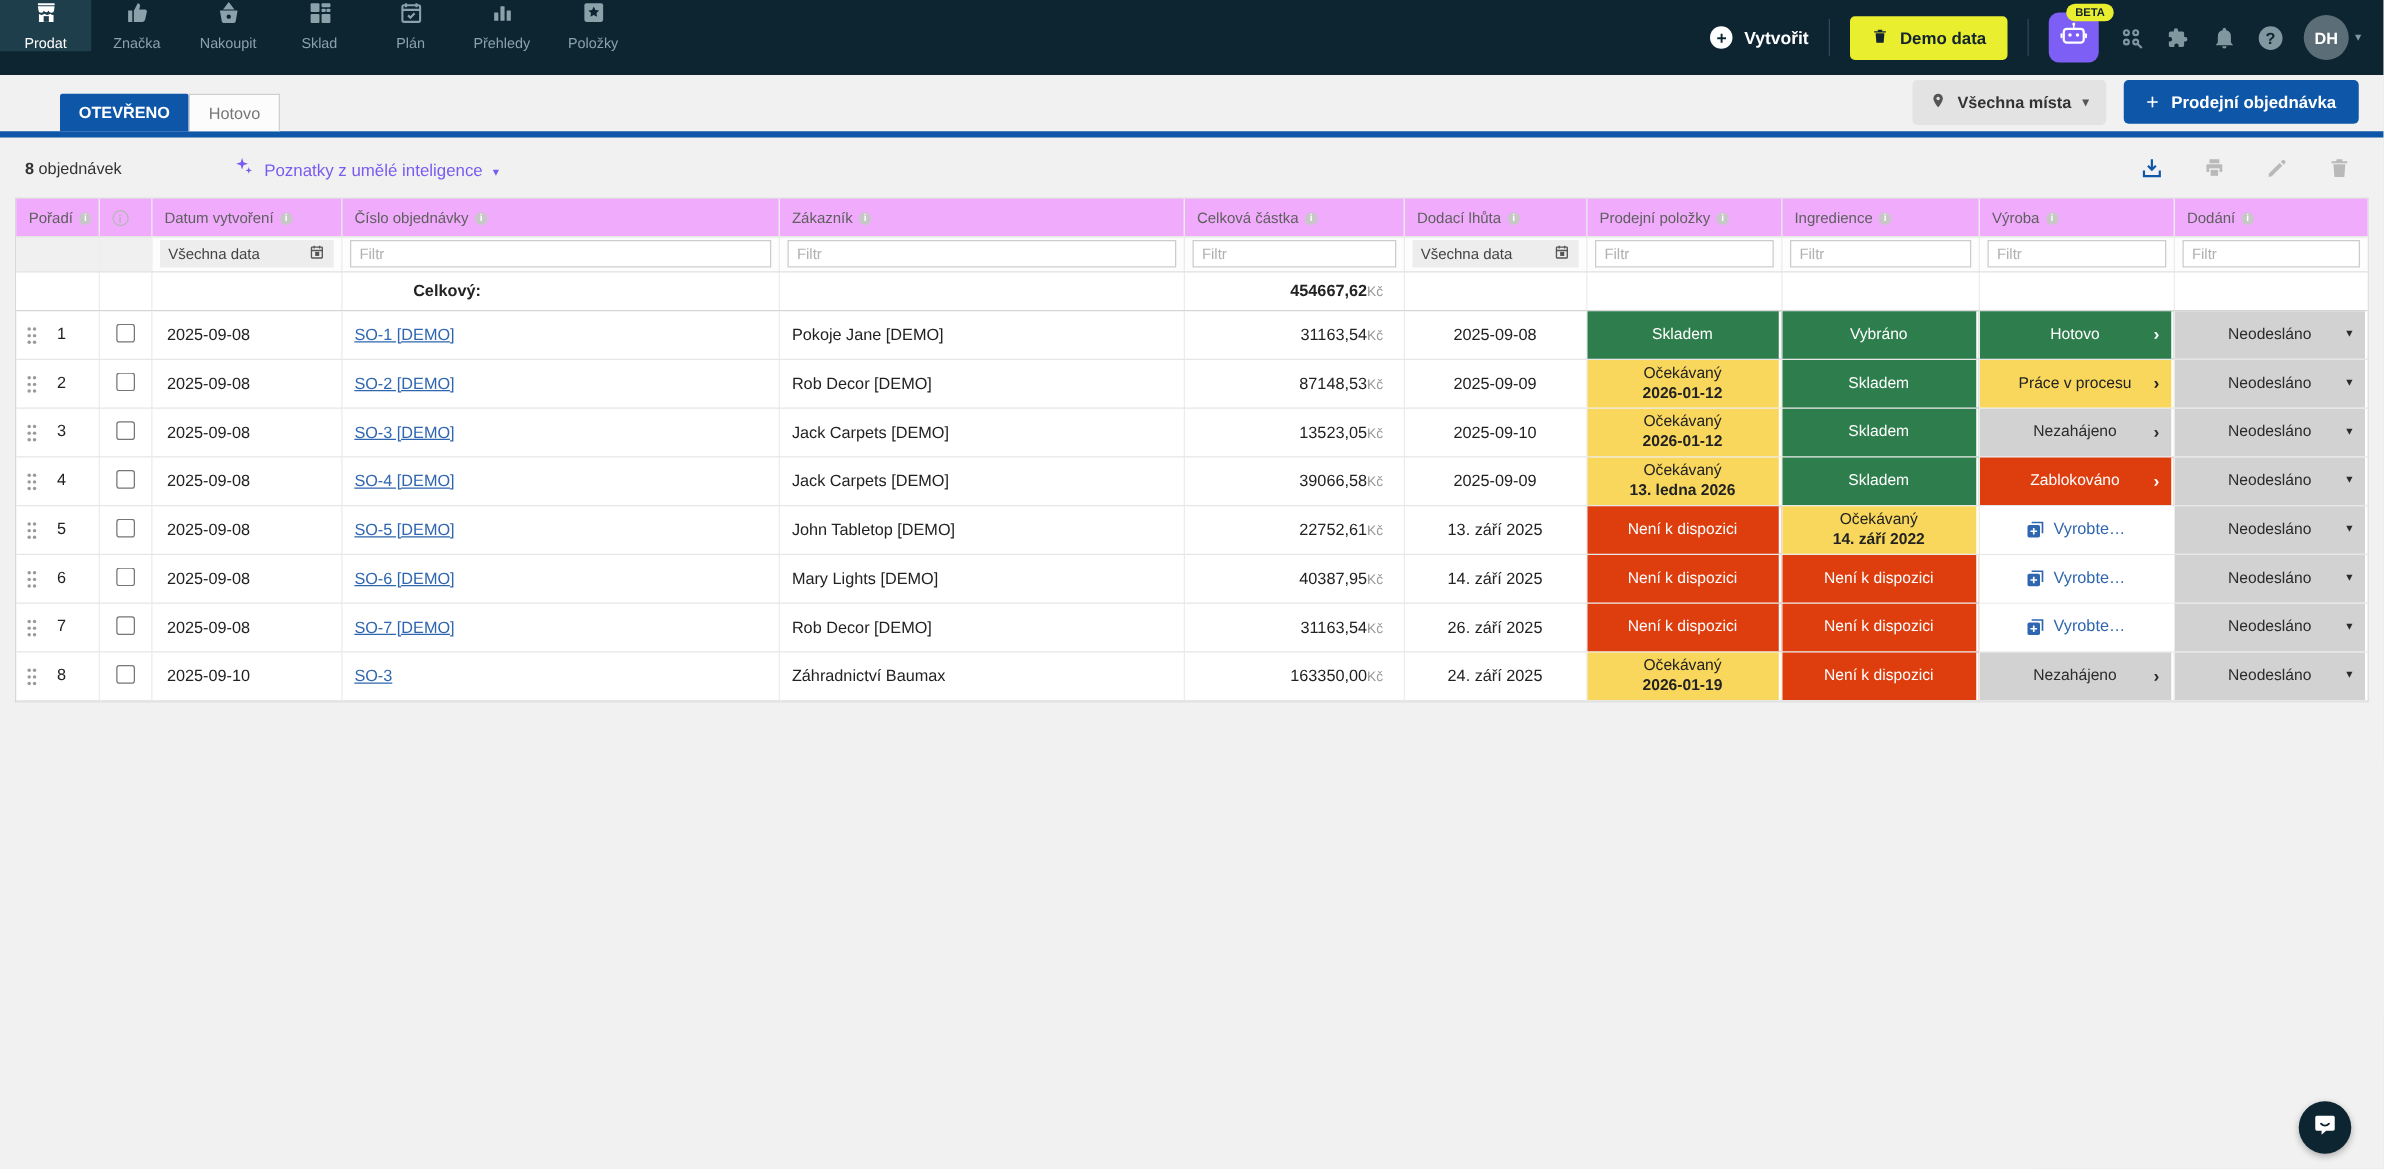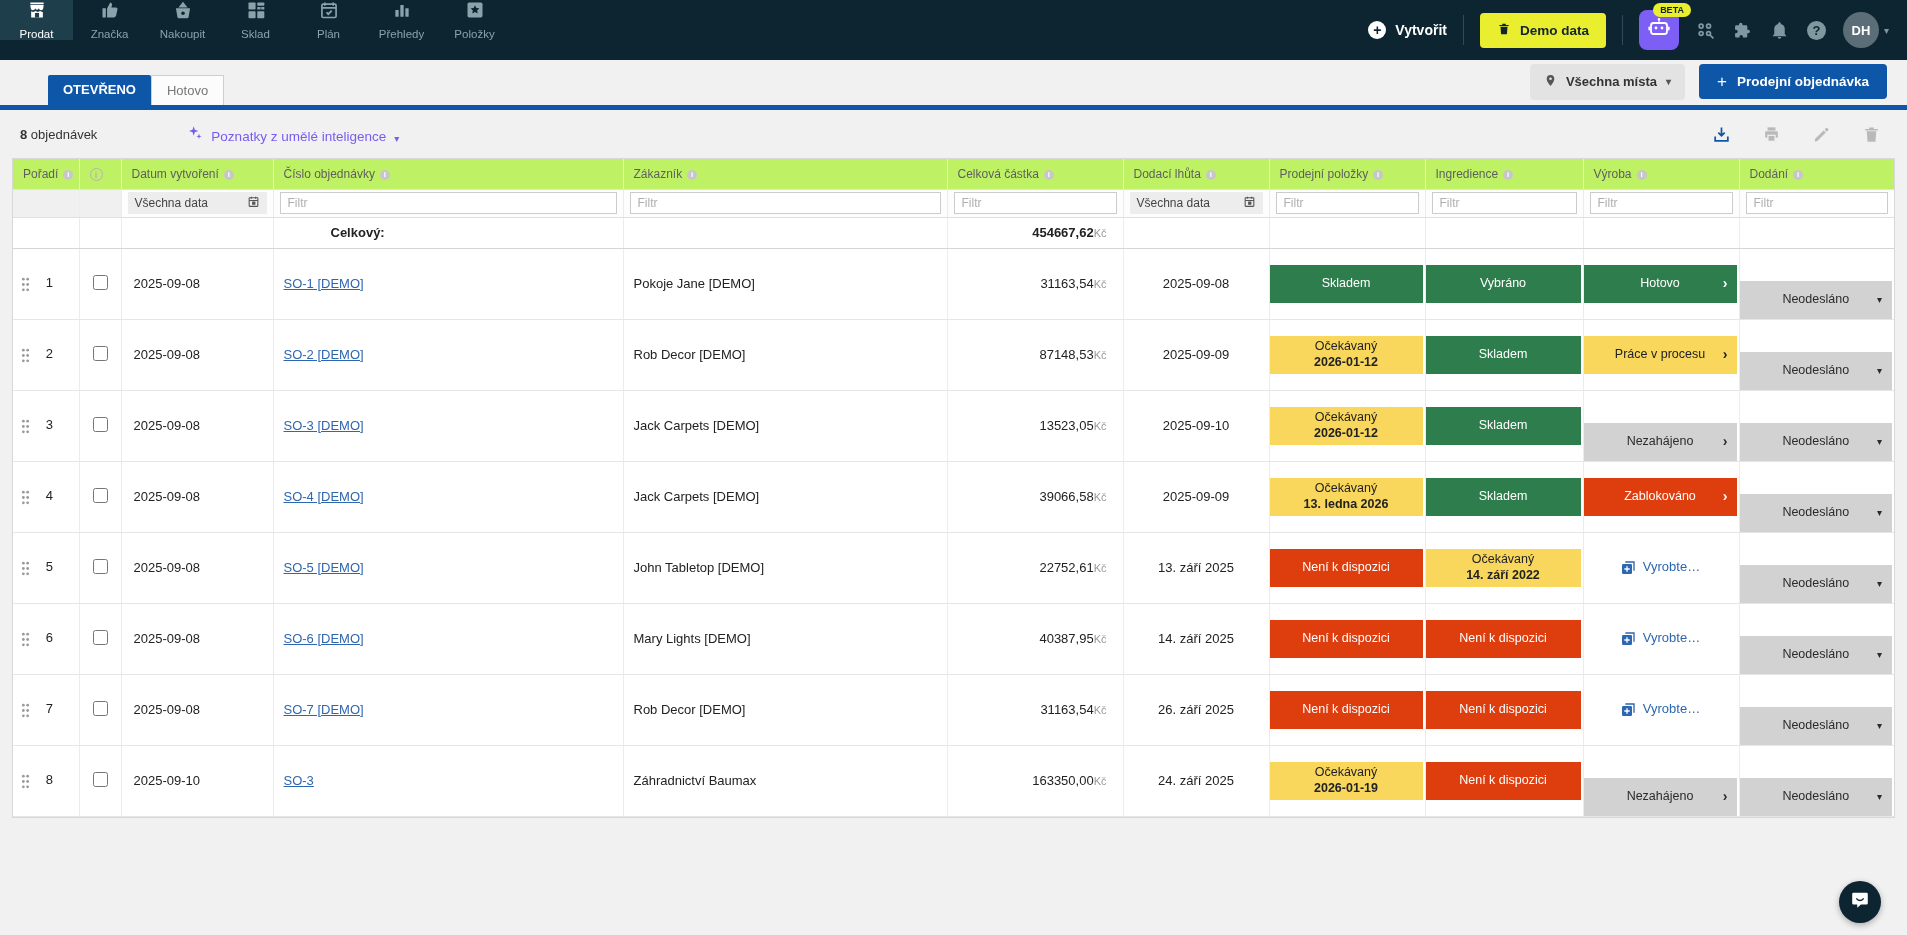--- a/index.html
+++ b/index.html
@@ -74,21 +74,21 @@
   .tool-icon svg { width:100%; height:100%; }
   .tool-icon.enabled { color:#0e56a7; }
   .tool-icon.disabled { color:#b9b9b9; }
 
   
   .table-wrap { margin:0 12px; background:#fff; border:1px solid #d8d8d8; }
   table { width:100%; border-collapse:collapse; table-layout:fixed; }
   th, td { border-right:1px solid #ececec; }
   th:last-child, td:last-child { border-right:none; }
   thead th { height:30px; font-size:12px; font-weight:400; color:#5f5f5f; text-align:left;
-             padding-left:10px; background:#bef264; border-bottom:1px solid #e3e3e3; white-space:nowrap; }
+             padding-left:10px; background:#f0abfc; border-bottom:1px solid #e3e3e3; white-space:nowrap; }
   .info-dot { display:inline-block; width:10px; height:10px; border-radius:50%; background:#c7c7c7;
               color:#fff; font-size:8px; font-weight:700; text-align:center; line-height:10px; margin-left:5px; vertical-align:1px; }
   .info-dot::after { content:"i"; }
   .info-ring { display:inline-block; width:13px; height:13px; border-radius:50%; border:1.5px solid #b5b5b5;
                color:#b5b5b5; font-size:9px; font-weight:700; text-align:center; line-height:13px; }
   .info-ring::after { content:"i"; }
   .filter-row td { height:28px; background:#fdfdfd; border-bottom:1px solid #e0e0e0; vertical-align:middle; }
   .filter-row td.blank { background:#f0f0f0; }
   .date-filter { margin:0 6px; background:#ededed; height:22px; display:flex; align-items:center;
                  justify-content:space-between; padding:0 7px; font-size:12px; color:#444; cursor:pointer; }
@@ -113,21 +113,21 @@
   .so-link { color:#2f66b0; text-decoration:underline; cursor:pointer; }
   .c-customer { padding-left:10px; overflow:hidden; white-space:nowrap; text-overflow:ellipsis; }
   .c-total { text-align:right; padding-right:16px; white-space:nowrap; }
   .c-deadline { text-align:center; color:#b5492f; }
   .c-status { padding:0; }
   .st { position:relative; height:38px; display:flex; flex-direction:column; align-items:center; justify-content:center;
         font-size:12.5px; line-height:1.25; border-right:2px solid #fff; text-align:center; }
   .st-green { background:#2e7d4c; color:#fff; }
   .st-yellow { background:#f8d75c; color:#222; }
   .st-red { background:#de3d0e; color:#fff; }
-  .st-gray { background:#d2d2d2; color:#2b2b2b;margin-top:32px; }
+  .st-gray { background:#d2d2d2; color:#2b2b2b; }
   .st-line2 { font-weight:700; }
   .st-chevron { position:absolute; right:9px; top:50%; transform:translateY(-50%); font-size:14px; font-weight:700; cursor:pointer; }
   .st-caret { position:absolute; right:10px; top:50%; transform:translateY(-50%); font-size:10px; }
   .make-icon { display:none; }
   .st-make { flex-direction:row; gap:7px; background:#fff; color:#2f66b0; font-size:13px; cursor:pointer; }
   .st-make .make-icon { display:flex; }
   .make-icon svg { width:16px; height:16px; }
 
   
   .chat-fab { position:absolute; right:26px; bottom:12px; width:42px; height:42px; border-radius:50%;

